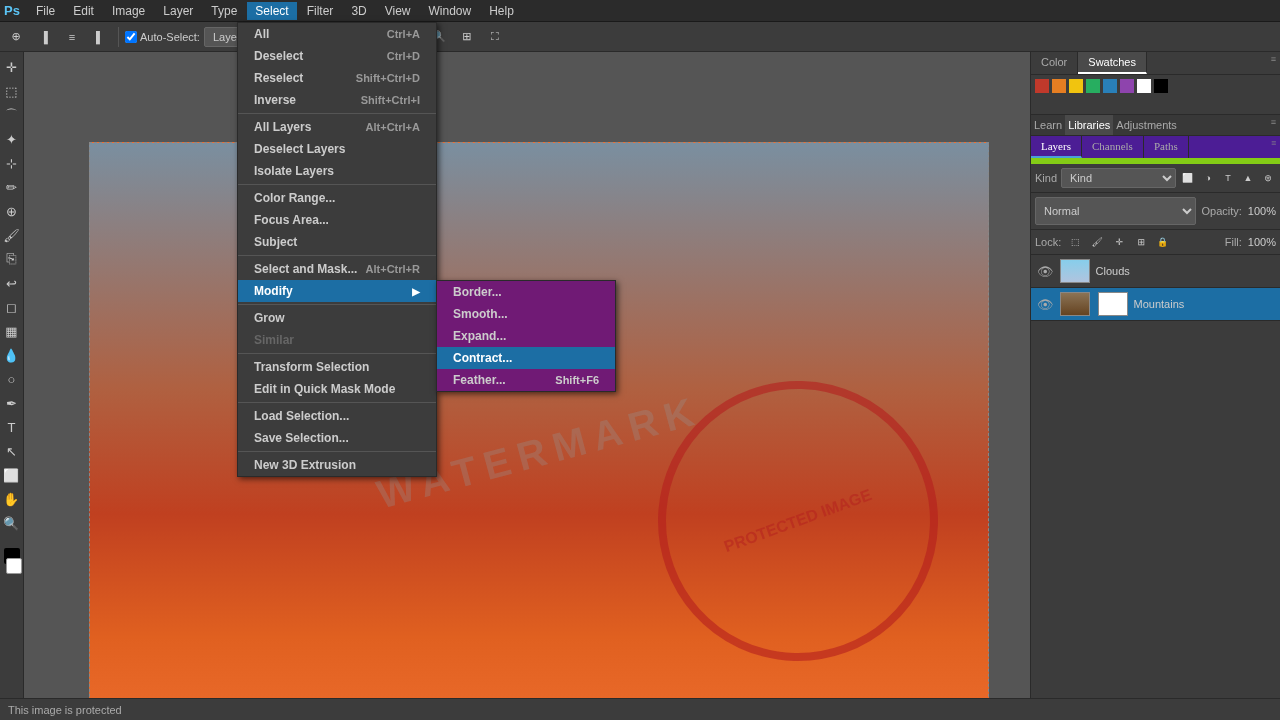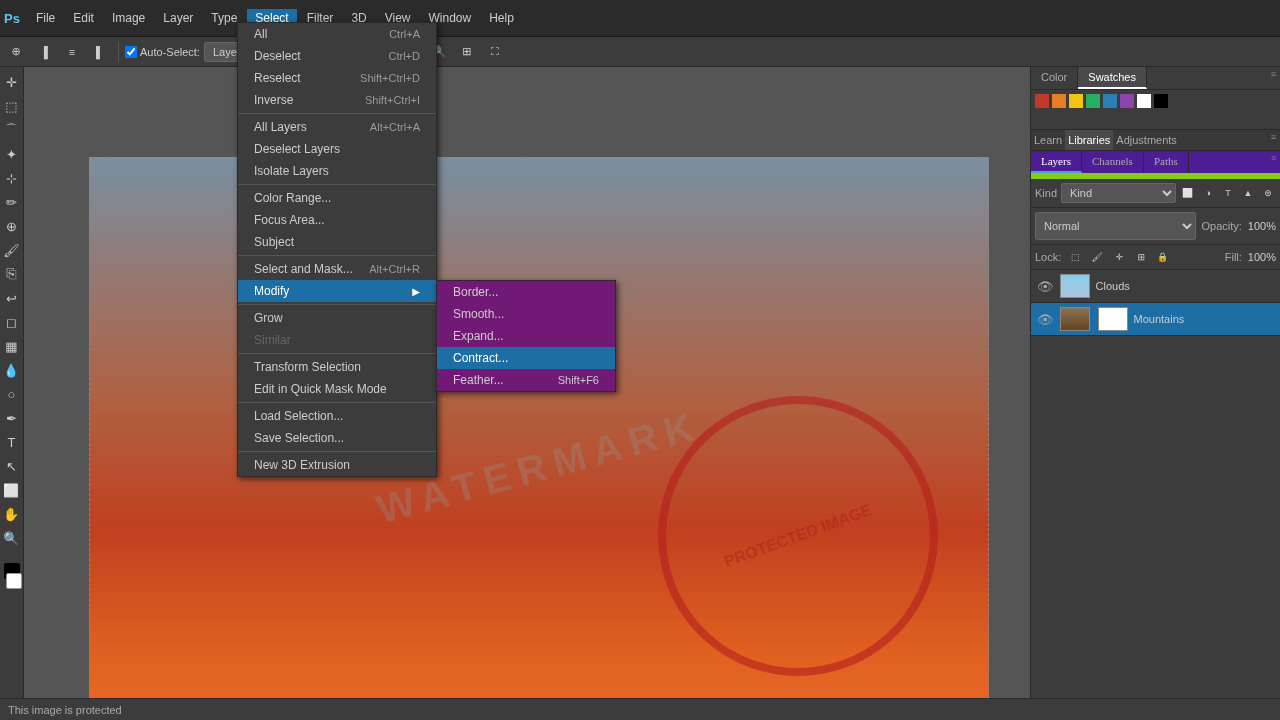--- a/index.html
+++ b/index.html
@@ -1,20 +1,20 @@
 <!DOCTYPE html>
 <html><head>
   <meta charset="utf-8">
   <style>
     * { margin: 0; padding: 0; box-sizing: border-box; }
     body { width: 1280px; height: 720px; overflow: hidden; background: #3c3c3c; font-family: 'Segoe UI', Arial, sans-serif; font-size: 12px; color: #ccc; user-select: none; }
 
     
     .menu-bar {
-      display: flex; align-items: center; height: 37px;
+      display: flex; align-items: center; height: 22px;
       background: #2b2b2b; border-bottom: 1px solid #1a1a1a;
       padding: 0 4px; gap: 2px;
     }
     .menu-bar-item {
       padding: 2px 8px; color: #ccc; font-size: 12px; cursor: pointer;
     }
     .menu-bar-item.active { background: #1c6ea4; color: #fff; }
 
     
     .toolbar {
@@ -122,21 +122,21 @@
 
     
     .menu-overlay {
       position: absolute; top: 0; left: 0; right: 0; bottom: 0; z-index: 100;
       pointer-events: none;
     }
     .dropdown-menu {
       position: absolute; top: 22px; left: 237px;
       background: #3c3c3c; border: 1px solid #2a2a2a;
       box-shadow: 2px 2px 6px rgba(0,0,0,0.6);
-      min-width: 200px; pointer-events: all; z-index: 200;
+      min-width: 200px; pointer-events: all; z-index: 200; font-weight: bold;
     }
     .menu-item {
       display: flex; align-items: center; justify-content: space-between;
       padding: 4px 16px; cursor: pointer; font-size: 12px; color: #ccc;
       position: relative;
     }
     .menu-item.active { background: #1c6ea4; color: #fff; }
     .menu-item.disabled { color: #666; cursor: default; }
     .menu-item-shortcut { color: #999; font-size: 11px; }
     .menu-item.active .menu-item-shortcut { color: #ccc; }

